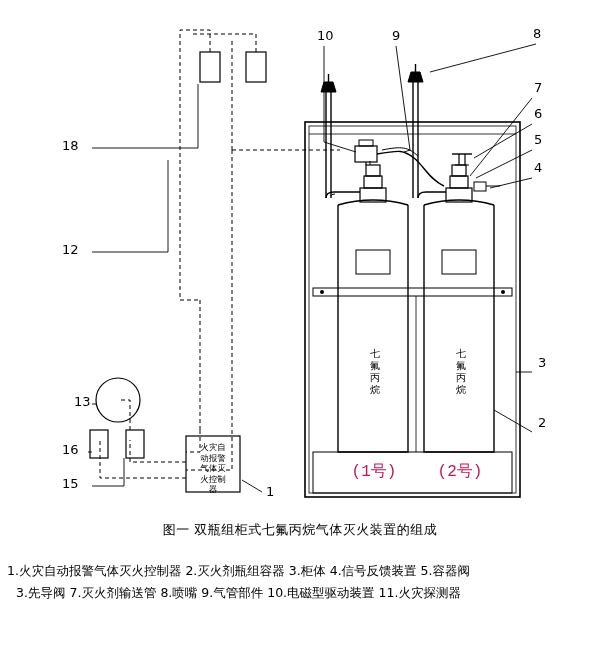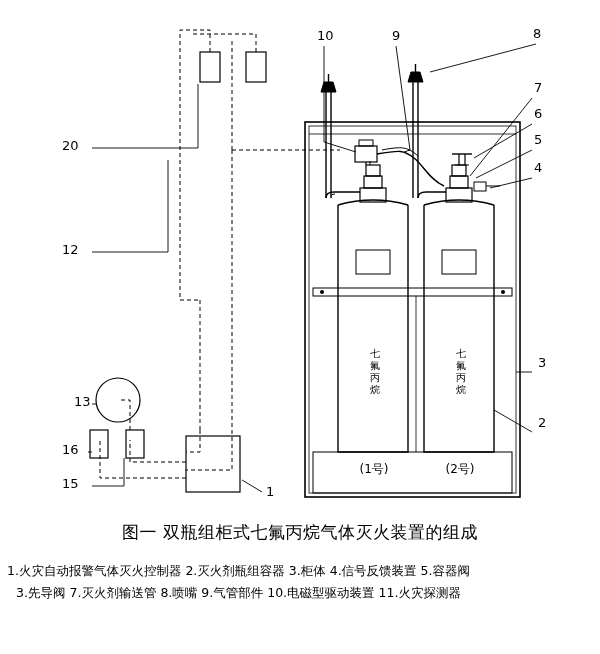--- a/index.html
+++ b/index.html
@@ -26,21 +26,21 @@
     top: 0;
     width: 600px;
     height: 520px;
   }
   .caption {
     position: absolute;
     left: 0;
     top: 521px;
     width: 600px;
     text-align: center;
-    font-size: 17px;
+    font-size: 13px;
     letter-spacing: 0.5px;
   }
   .legend {
     position: absolute;
     left: 0;
     top: 560px;
     width: 477px;
     text-align: center;
     font-size: 12.5px;
     line-height: 22px;
@@ -58,23 +58,24 @@
   .vlabel {
     position: absolute;
     font-size: 10px;
     line-height: 12px;
     text-align: right;
     width: 14px;
     color: #000;
   }
   .cylname {
     position: absolute;
-    font-size: 12px;
-    color: #000000;
-    text-align: center;
+    font-size: 16px;
+    color: #be185d;
+    text-align: center;
+    font-family: Liberation Mono, monospace;
   }
   .ctrlbox-text {
     position: absolute;
     font-size: 8.5px;
     line-height: 10.5px;
     text-align: center;
     width: 30px;
     color: #000;
   }
 </style>
@@ -203,21 +204,21 @@
 
         <path d="M532,372 L516,372"></path>
 
         <path d="M532,432 L494,410"></path>
       </g>
 
       <line x1="416" y1="296" x2="416" y2="452" stroke-width="0.8"></line>
     </g>
   </svg>
 
-  <div class="callout" style="left:62px; top:138px;">20</div>
+  <div class="callout" style="left:62px; top:138px;">18</div>
   <div class="callout" style="left:62px; top:242px;">12</div>
   <div class="callout" style="left:74px; top:394px;">13</div>
   <div class="callout" style="left:62px; top:442px;">16</div>
   <div class="callout" style="left:62px; top:476px;">15</div>
   <div class="callout" style="left:266px; top:484px;">1</div>
   <div class="callout" style="left:317px; top:28px;">10</div>
   <div class="callout" style="left:392px; top:28px;">9</div>
   <div class="callout" style="left:533px; top:26px;">8</div>
   <div class="callout" style="left:534px; top:80px;">7</div>
   <div class="callout" style="left:534px; top:106px;">6</div>
@@ -225,20 +226,21 @@
   <div class="callout" style="left:534px; top:160px;">4</div>
   <div class="callout" style="left:538px; top:355px;">3</div>
   <div class="callout" style="left:538px; top:415px;">2</div>
 
   <div class="vlabel" style="left:366px; top:348px;">七氟丙烷</div>
   <div class="vlabel" style="left:452px; top:348px;">七氟丙烷</div>
 
   <div class="cylname" style="left:348px; top:461px; width:52px;">(1号)</div>
   <div class="cylname" style="left:434px; top:461px; width:52px;">(2号)</div>
 
+  <div class="ctrlbox-text" style="left:198px; top:442px;">火灾自动报警气体灭火控制器</div>
 
   <div class="caption">图一 双瓶组柜式七氟丙烷气体灭火装置的组成</div>
 
   <div class="legend">
     <div>1.火灾自动报警气体灭火控制器  2.灭火剂瓶组容器  3.柜体  4.信号反馈装置  5.容器阀</div>
     <div>3.先导阀  7.灭火剂输送管  8.喷嘴  9.气管部件  10.电磁型驱动装置  11.火灾探测器</div>
   </div>
 
 </div>
 

